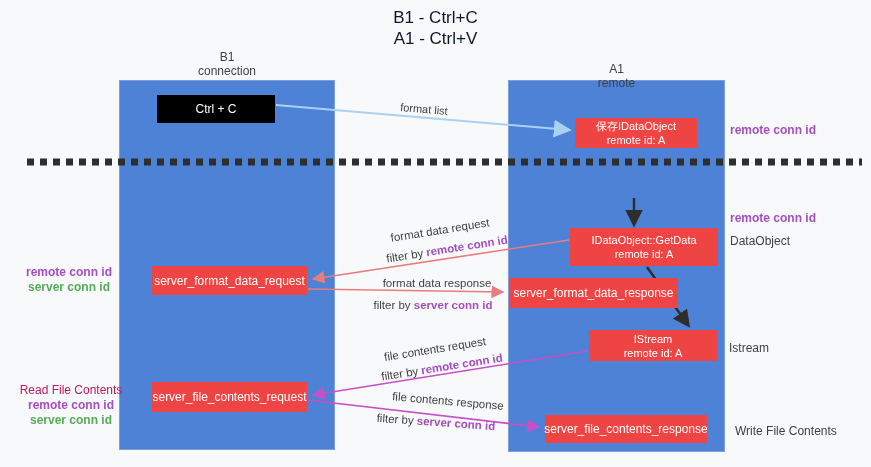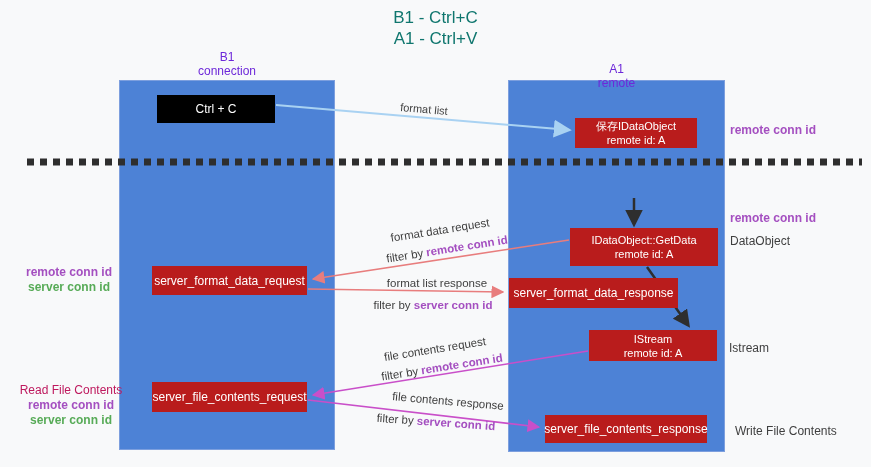--- a/index.html
+++ b/index.html
@@ -7,44 +7,44 @@
     font-family: "Liberation Sans", sans-serif;
     background:#f8f9fa;
   }
   .canvas {
     position:relative; width:871px; height:467px;
     background:#f8f9fa; overflow:hidden;
     color:#3f3f3f;
   }
   .title {
     position:absolute; top:7px; left:0; width:871px;
-    text-align:center; font-size:17px; line-height:21px; color:#0f766e;
+    text-align:center; font-size:17px; line-height:21px; color:#0f172a;
     z-index:5;
   }
   .col-header {
     position:absolute; text-align:center; font-size:12px; line-height:14px;
-    color:#6d28d9; z-index:5;
+    color:#404040; z-index:5;
   }
   .col-header.left  { left:119px; top:50px; width:216px; }
   .col-header.right { left:508px; top:62px; width:217px; }
   .lifeline {
     position:absolute; background:#4d82d6; border:1px solid #7d9fde;
     box-sizing:border-box; z-index:1;
   }
   .lifeline.left  { left:119px; top:80px; width:216px; height:370px; }
   .lifeline.right { left:508px; top:80px; width:217px; height:372px; }
   svg.arrows { position:absolute; left:0; top:0; z-index:2; }
   .box {
     position:absolute; display:flex; flex-direction:column;
     align-items:center; justify-content:center;
     color:#ffffff; text-align:center; z-index:3; box-sizing:border-box;
     white-space:nowrap;
   }
   .box.green  { background:#000000; font-size:12px; }
-  .box.orange { background:#b91c1c; font-size:12px; }
+  .box.orange { background:#ef4444; font-size:12px; }
   .box .l2 { font-size:11px; line-height:14px; }
   .box.small-text { font-size:11px; }
   #box-ctrl-c   { left:157px; top:95px;  width:118px; height:28px; }
   #box-saveobj  { left:575px; top:118px; width:122px; height:30px; }
   #box-ctrl-v   { left:573px; top:171px; width:122px; height:27px; }
   #box-getdata  { left:570px; top:228px; width:148px; height:38px; }
   #box-fmt-req  { left:152px; top:266px; width:155px; height:29px; }
   #box-fmt-resp { left:509px; top:278px; width:169px; height:30px; }
   #box-istream  { left:589px; top:330px; width:128px; height:31px; }
   #box-file-req { left:152px; top:382px; width:155px; height:30px; }
@@ -157,21 +157,21 @@
 
   <div class="box orange" id="box-file-resp">
     <span>server_file_contents_response</span>
   </div>
 
   <div class="arrow-label" style="left:424px; top:109px; transform:translate(-50%,-50%) rotate(5deg); font-size:11px;">format list</div>
 
   <div class="arrow-label" style="left:440px; top:230px; transform:translate(-50%,-50%) rotate(-9deg);">format data request</div>
   <div class="arrow-label" style="left:447px; top:249px; transform:translate(-50%,-50%) rotate(-9deg);"><span>filter by </span><span class="kw-purple">remote conn id</span></div>
 
-  <div class="arrow-label" style="left:437px; top:283px;">format list response</div>
+  <div class="arrow-label" style="left:437px; top:283px;">format data response</div>
   <div class="arrow-label" style="left:433px; top:305px;"><span>filter by </span><span class="kw-purple">server conn id</span></div>
 
   <div class="arrow-label" style="left:435px; top:349px; transform:translate(-50%,-50%) rotate(-9deg);">file contents request</div>
   <div class="arrow-label" style="left:442px; top:367px; transform:translate(-50%,-50%) rotate(-9deg);"><span>filter by </span><span class="kw-purple">remote conn id</span></div>
 
   <div class="arrow-label" style="left:448px; top:401px; transform:translate(-50%,-50%) rotate(5deg);">file contents response</div>
   <div class="arrow-label" style="left:436px; top:422px; transform:translate(-50%,-50%) rotate(4deg);"><span>filter by </span><span class="kw-purple">server conn id</span></div>
 
   <div class="side-label purple" style="left:730px; top:123px;">remote conn id</div>
   <div class="side-label purple" style="left:730px; top:211px;">remote conn id</div>

